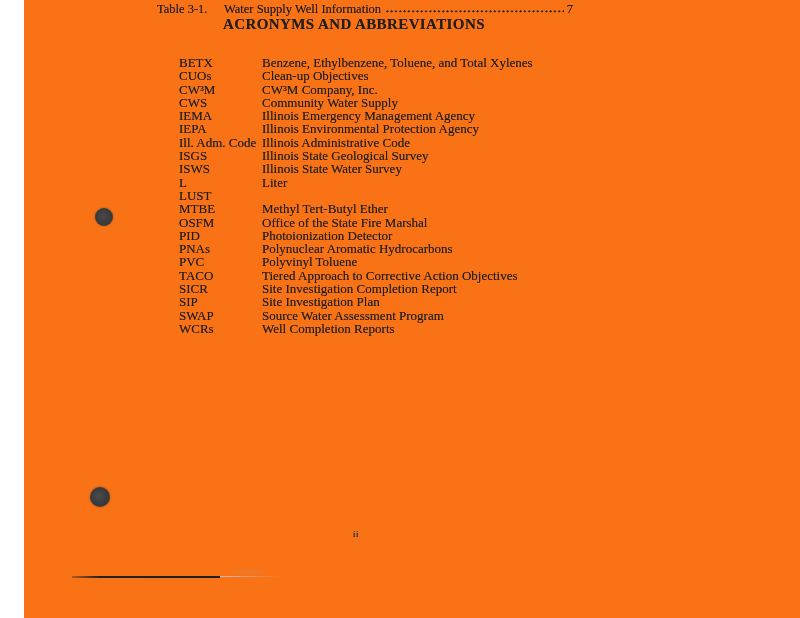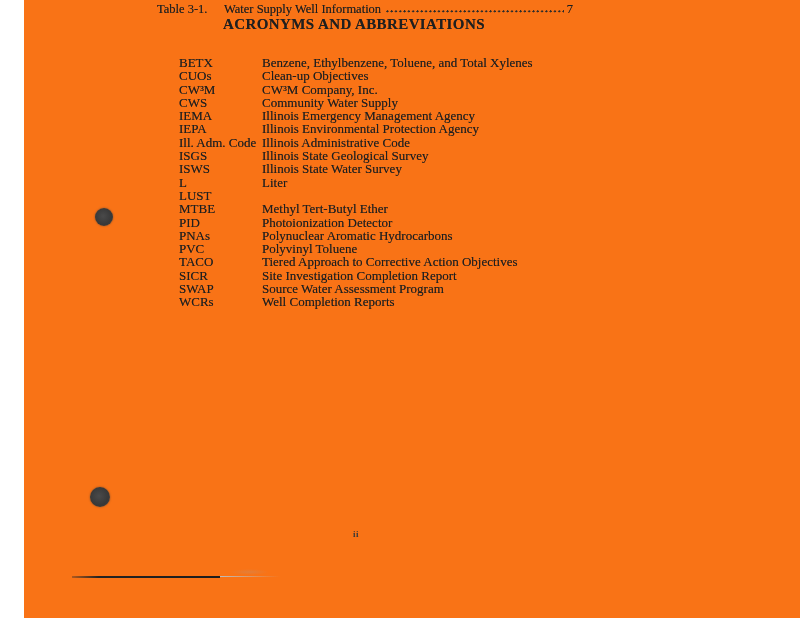--- a/index.html
+++ b/index.html
@@ -144,20 +144,24 @@
       <div class="acro-row ink">
         <span class="acro-abbr">LUST</span>
       </div>
 
       <div class="acro-row ink">
         <span class="acro-abbr">MTBE</span>
         <span class="acro-def">Methyl Tert-Butyl Ether</span>
       </div>
 
 
+      <div class="acro-row ink">
+        <span class="acro-abbr">OSFM</span>
+        <span class="acro-def">Office of the State Fire Marshal</span>
+      </div>
 
       <div class="acro-row ink">
         <span class="acro-abbr">PID</span>
         <span class="acro-def">Photoionization Detector</span>
       </div>
 
       <div class="acro-row ink">
         <span class="acro-abbr">PNAs</span>
         <span class="acro-def">Polynuclear Aromatic Hydrocarbons</span>
       </div>
@@ -170,20 +174,24 @@
       <div class="acro-row ink">
         <span class="acro-abbr">TACO</span>
         <span class="acro-def">Tiered Approach to Corrective Action Objectives</span>
       </div>
 
       <div class="acro-row ink">
         <span class="acro-abbr">SICR</span>
         <span class="acro-def">Site Investigation Completion Report</span>
       </div>
 
+      <div class="acro-row ink">
+        <span class="acro-abbr">SIP</span>
+        <span class="acro-def">Site Investigation Plan</span>
+      </div>
 
       <div class="acro-row ink">
         <span class="acro-abbr">SWAP</span>
         <span class="acro-def">Source Water Assessment Program</span>
       </div>
 
 
       <div class="acro-row ink">
         <span class="acro-abbr">WCRs</span>
         <span class="acro-def">Well Completion Reports</span>

